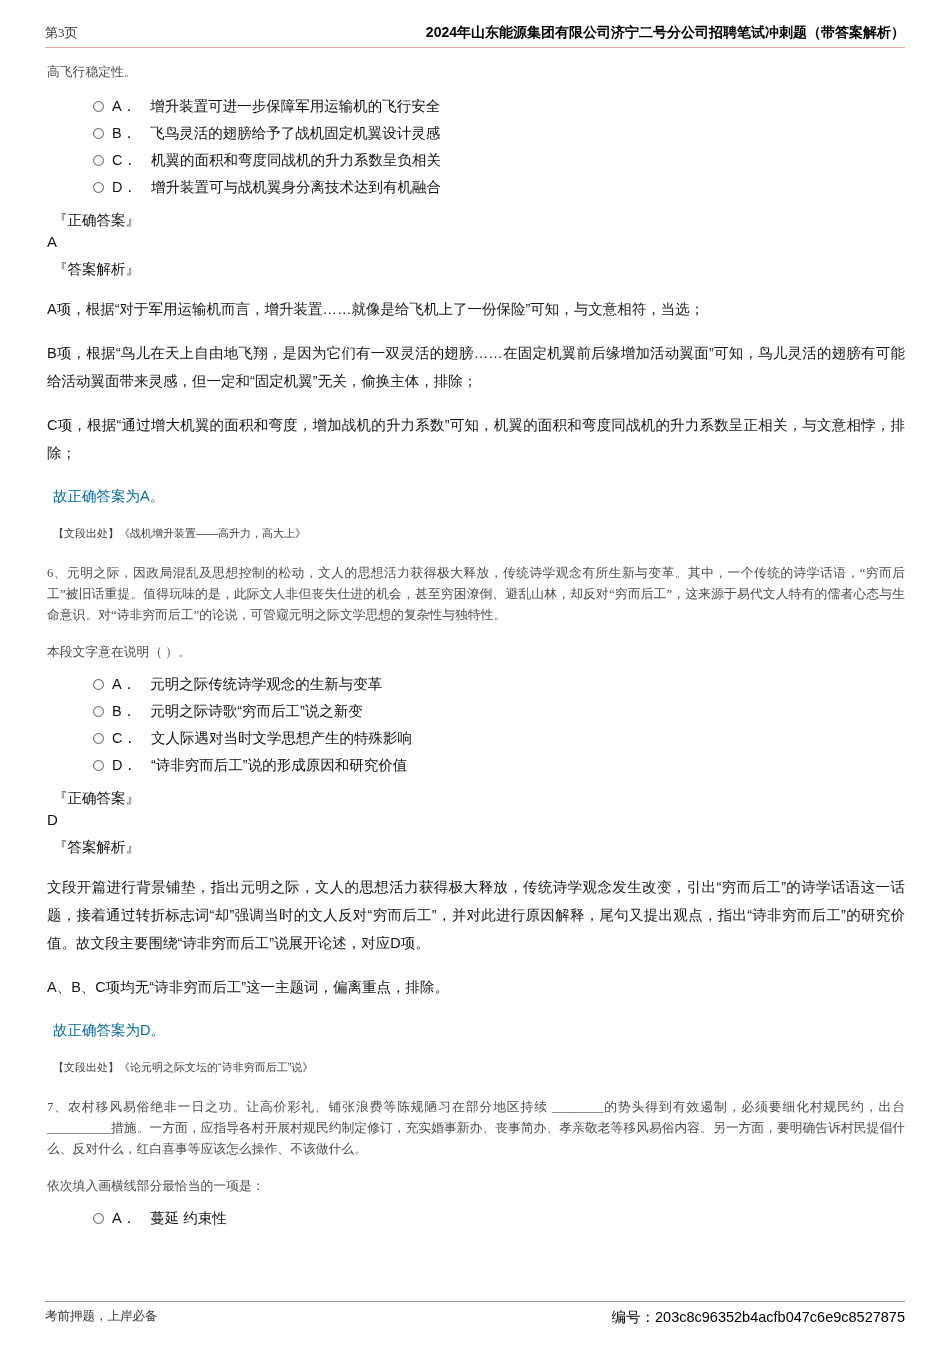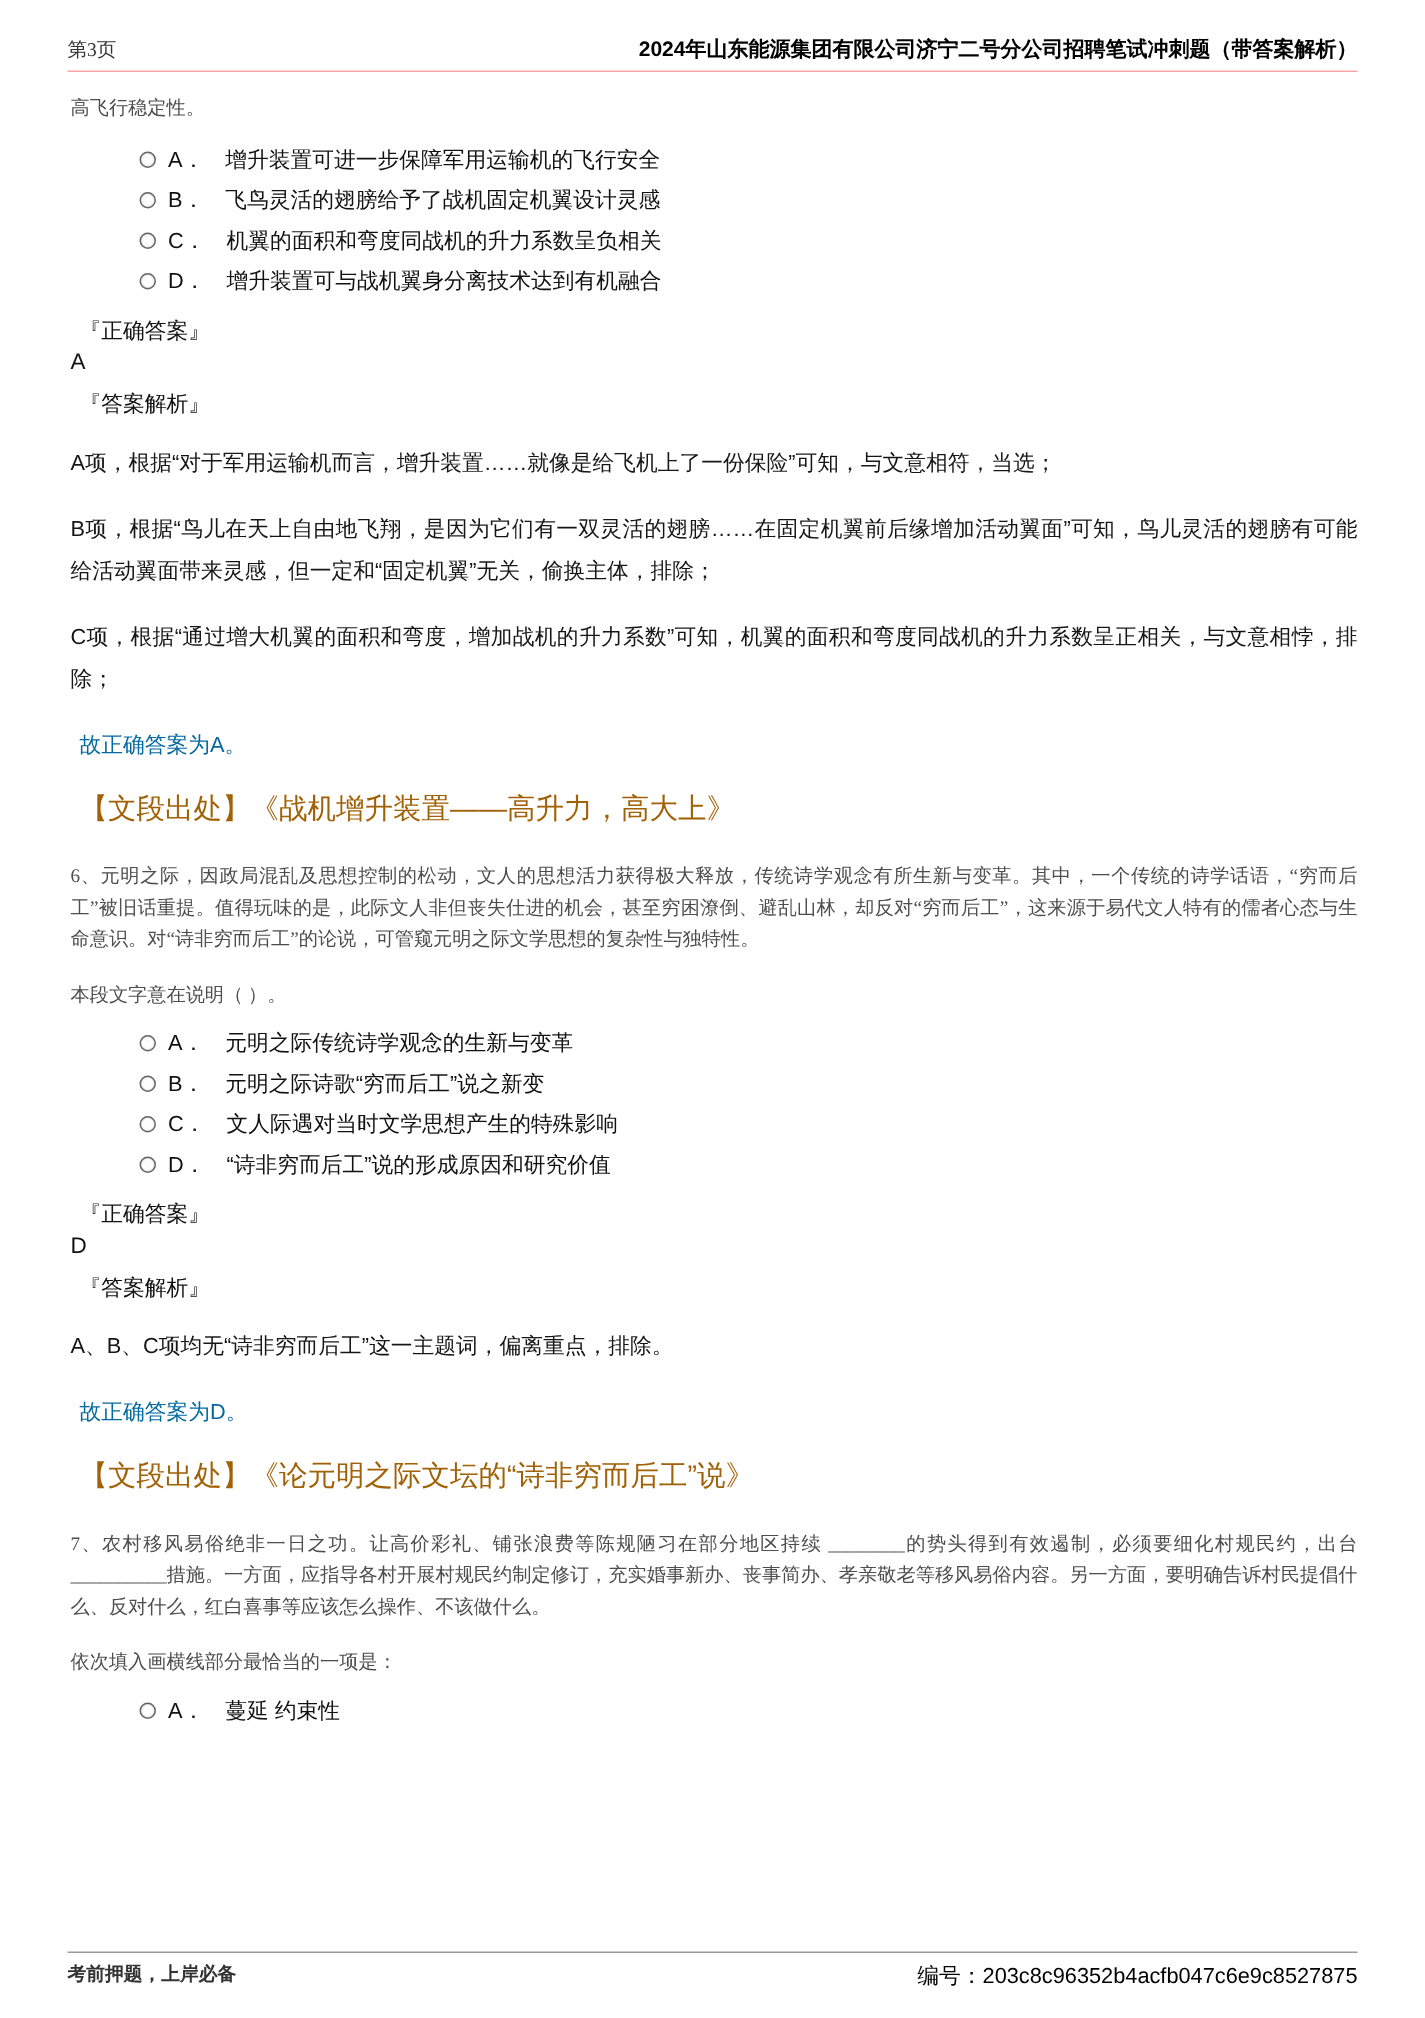--- a/index.html
+++ b/index.html
@@ -38,27 +38,27 @@
   .ans-letter{font-size:15px;color:#111;margin:3px 0 0 2px;
               font-family:"Liberation Sans","DejaVu Sans",sans-serif;}
 
   
   .expl{font-family:"Liberation Sans","DejaVu Sans",sans-serif;
         font-size:14.5px;color:#161616;line-height:28px;
         margin:16px 0 0 2px;text-align:justify;}
   .concl{font-family:"Liberation Sans","DejaVu Sans",sans-serif;
          font-size:14.5px;color:#0369a1;margin:20px 0 0 8px;}
   .source{font-family:"Liberation Sans","DejaVu Sans",sans-serif;
-          font-size:19px;color:#a16207;margin:20px 0 0 8px;}
+          font-size:11px;color:#404040;margin:20px 0 0 8px;}
 
   
   .ftr{position:absolute;left:45px;right:45px;bottom:18px;
        border-top:1px solid #9a9a9a;padding-top:6px;
        display:flex;justify-content:space-between;align-items:flex-start;}
-  .ftr-left{font-size:12.5px;color:#333;font-weight:bold;}
+  .ftr-left{font-size:12.5px;color:#333;}
   .ftr-right{font-size:14.5px;color:#000;
              font-family:"Liberation Sans","DejaVu Sans",sans-serif;}
 </style>
 </head>
 <body>
 
 <div class="page">
 
   <div class="hdr">
     <span class="hdr-page">第3页</span>
@@ -127,20 +127,21 @@
         <span class="radio"></span>
         <span class="opt-letter">D．</span>
         <span class="opt-text">“诗非穷而后工”说的形成原因和研究价值</span>
       </div>
     </div>
 
     <div class="ans-label">『正确答案』</div>
     <div class="ans-letter">D</div>
     <div class="ans-label">『答案解析』</div>
 
+    <p class="expl">文段开篇进行背景铺垫，指出元明之际，文人的思想活力获得极大释放，传统诗学观念发生改变，引出“穷而后工”的诗学话语这一话题，接着通过转折标志词“却”强调当时的文人反对“穷而后工”，并对此进行原因解释，尾句又提出观点，指出“诗非穷而后工”的研究价值。故文段主要围绕“诗非穷而后工”说展开论述，对应D项。</p>
     <p class="expl">A、B、C项均无“诗非穷而后工”这一主题词，偏离重点，排除。</p>
 
     <div class="concl">故正确答案为D。</div>
     <div class="source">【文段出处】《论元明之际文坛的“诗非穷而后工”说》</div>
   </div>
 
   <div style="margin-top:22px;">
     <div class="stem">7、农村移风易俗绝非一日之功。让高价彩礼、铺张浪费等陈规陋习在部分地区持续 ________的势头得到有效遏制，必须要细化村规民约，出台 __________措施。一方面，应指导各村开展村规民约制定修订，充实婚事新办、丧事简办、孝亲敬老等移风易俗内容。另一方面，要明确告诉村民提倡什么、反对什么，红白喜事等应该怎么操作、不该做什么。</div>
     <div class="prompt">依次填入画横线部分最恰当的一项是：</div>
 

